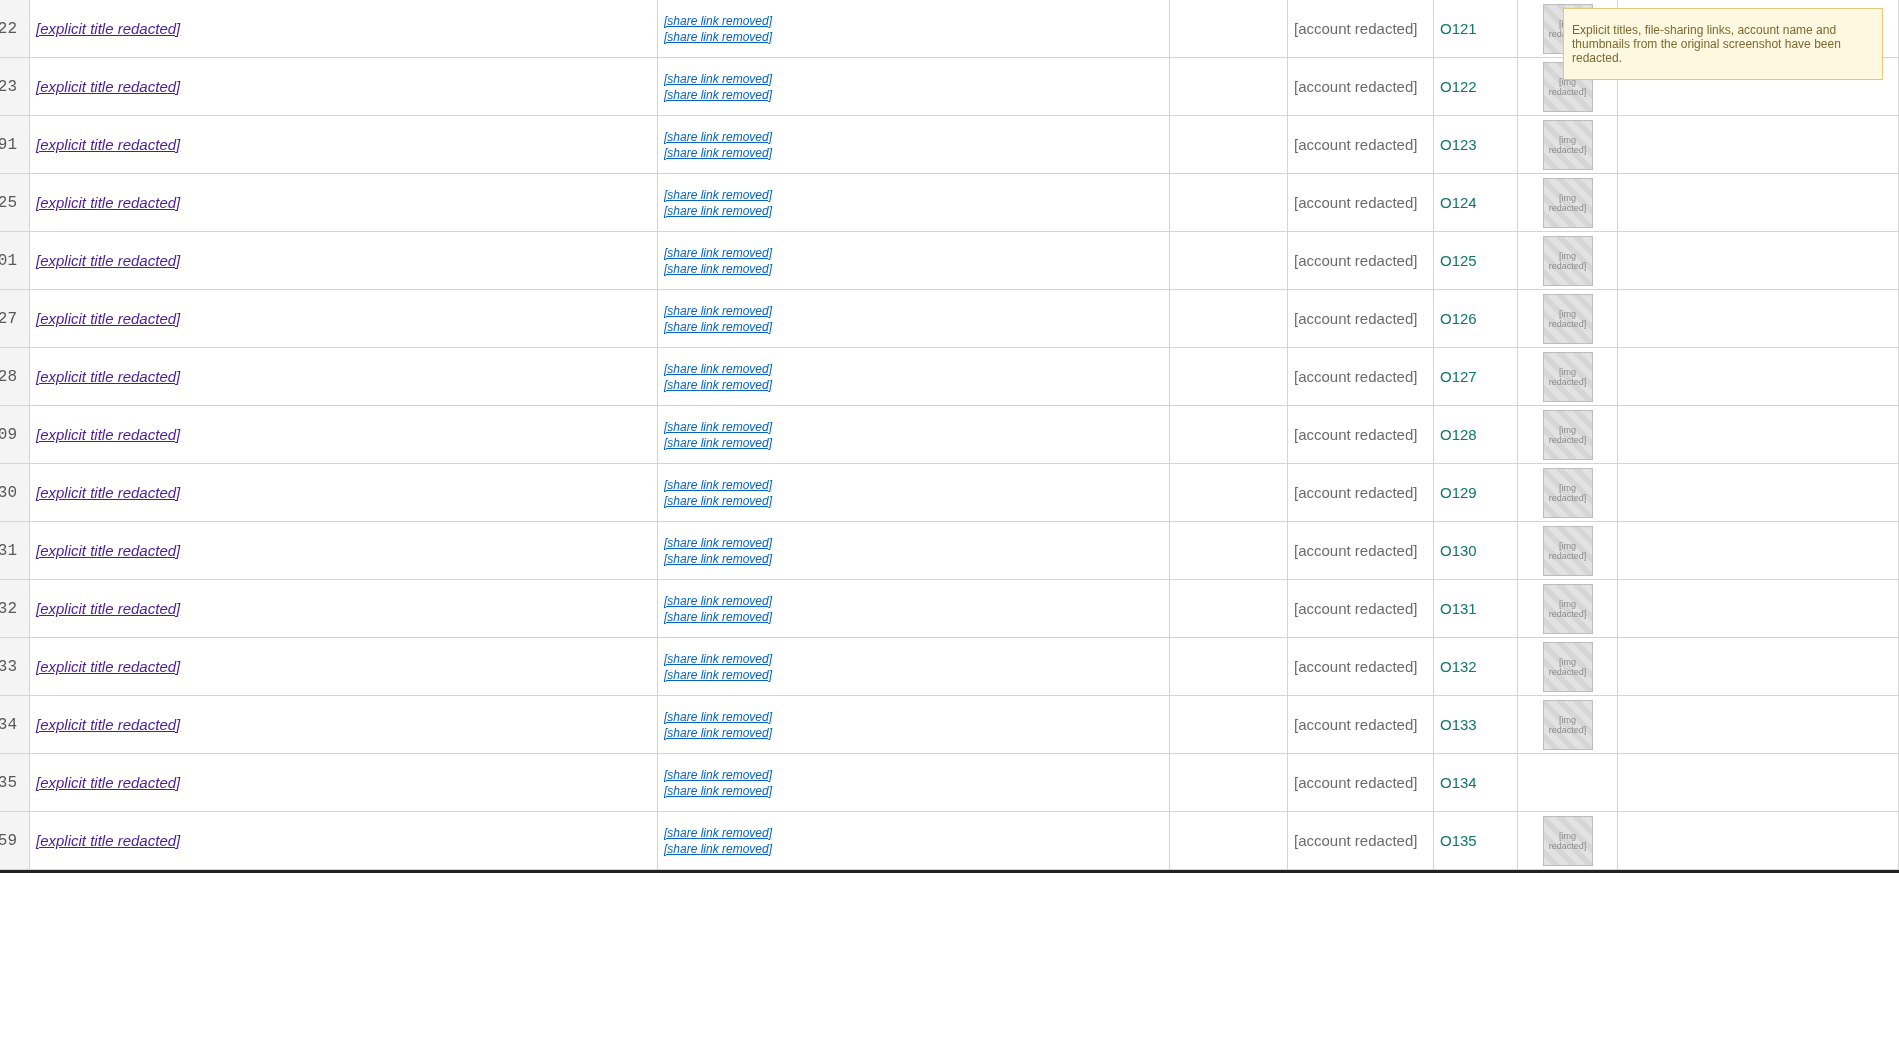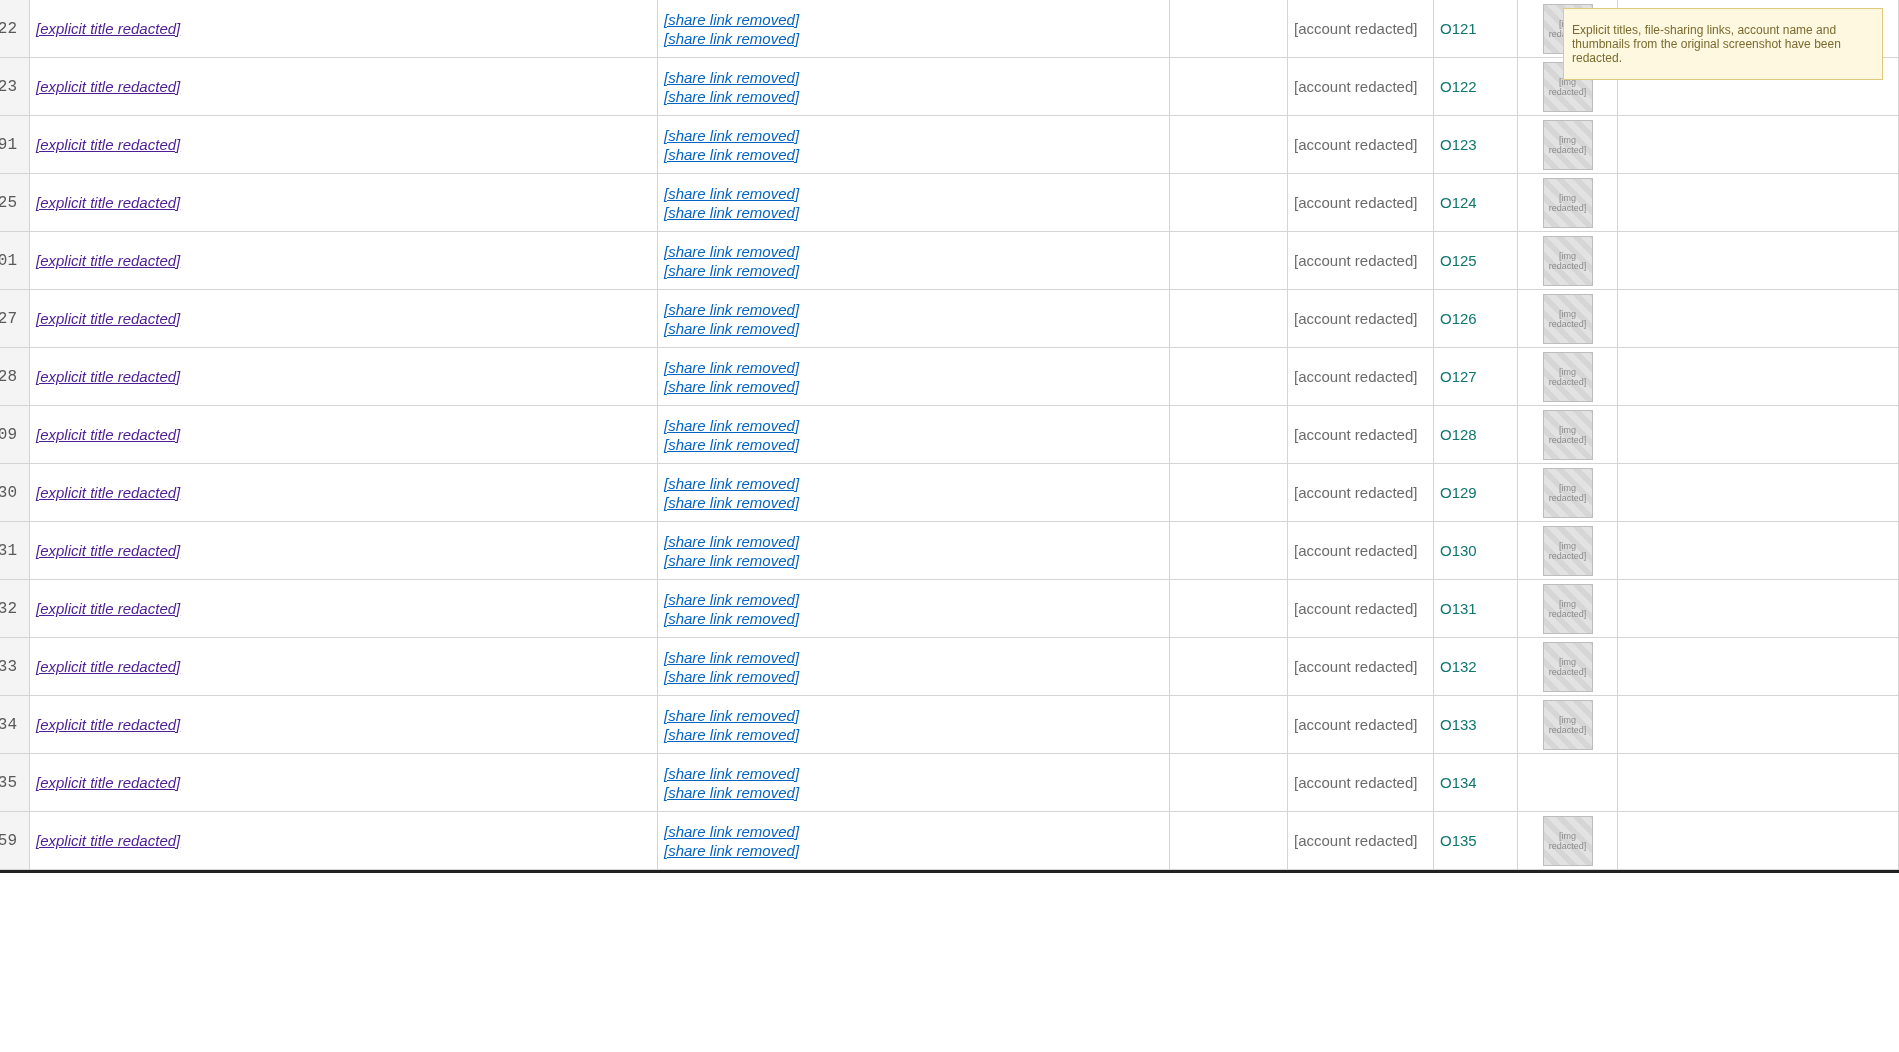--- a/index.html
+++ b/index.html
@@ -36,21 +36,21 @@
   .c-title { color: #4c1d95; font-style: italic; text-decoration: underline; }
   .c-links {
     flex-direction: column;
     align-items: flex-start;
     justify-content: center;
     gap: 2px;
   }
   .link {
     color: #0563c1;
     text-decoration: underline;
-    font-size: 15px;
+    font-size: 12px;
     font-style: italic;
     cursor: default;
   }
   .c-poster { color: #6b6b6b; }
   .c-code { color: #0f766e; }
   .c-thumb { justify-content: center; }
   .thumb {
     width: 50px; height: 50px;
     background: repeating-linear-gradient(45deg, #e2e2e2, #e2e2e2 6px, #d6d6d6 6px, #d6d6d6 12px);
     border: 1px solid #bdbdbd;

